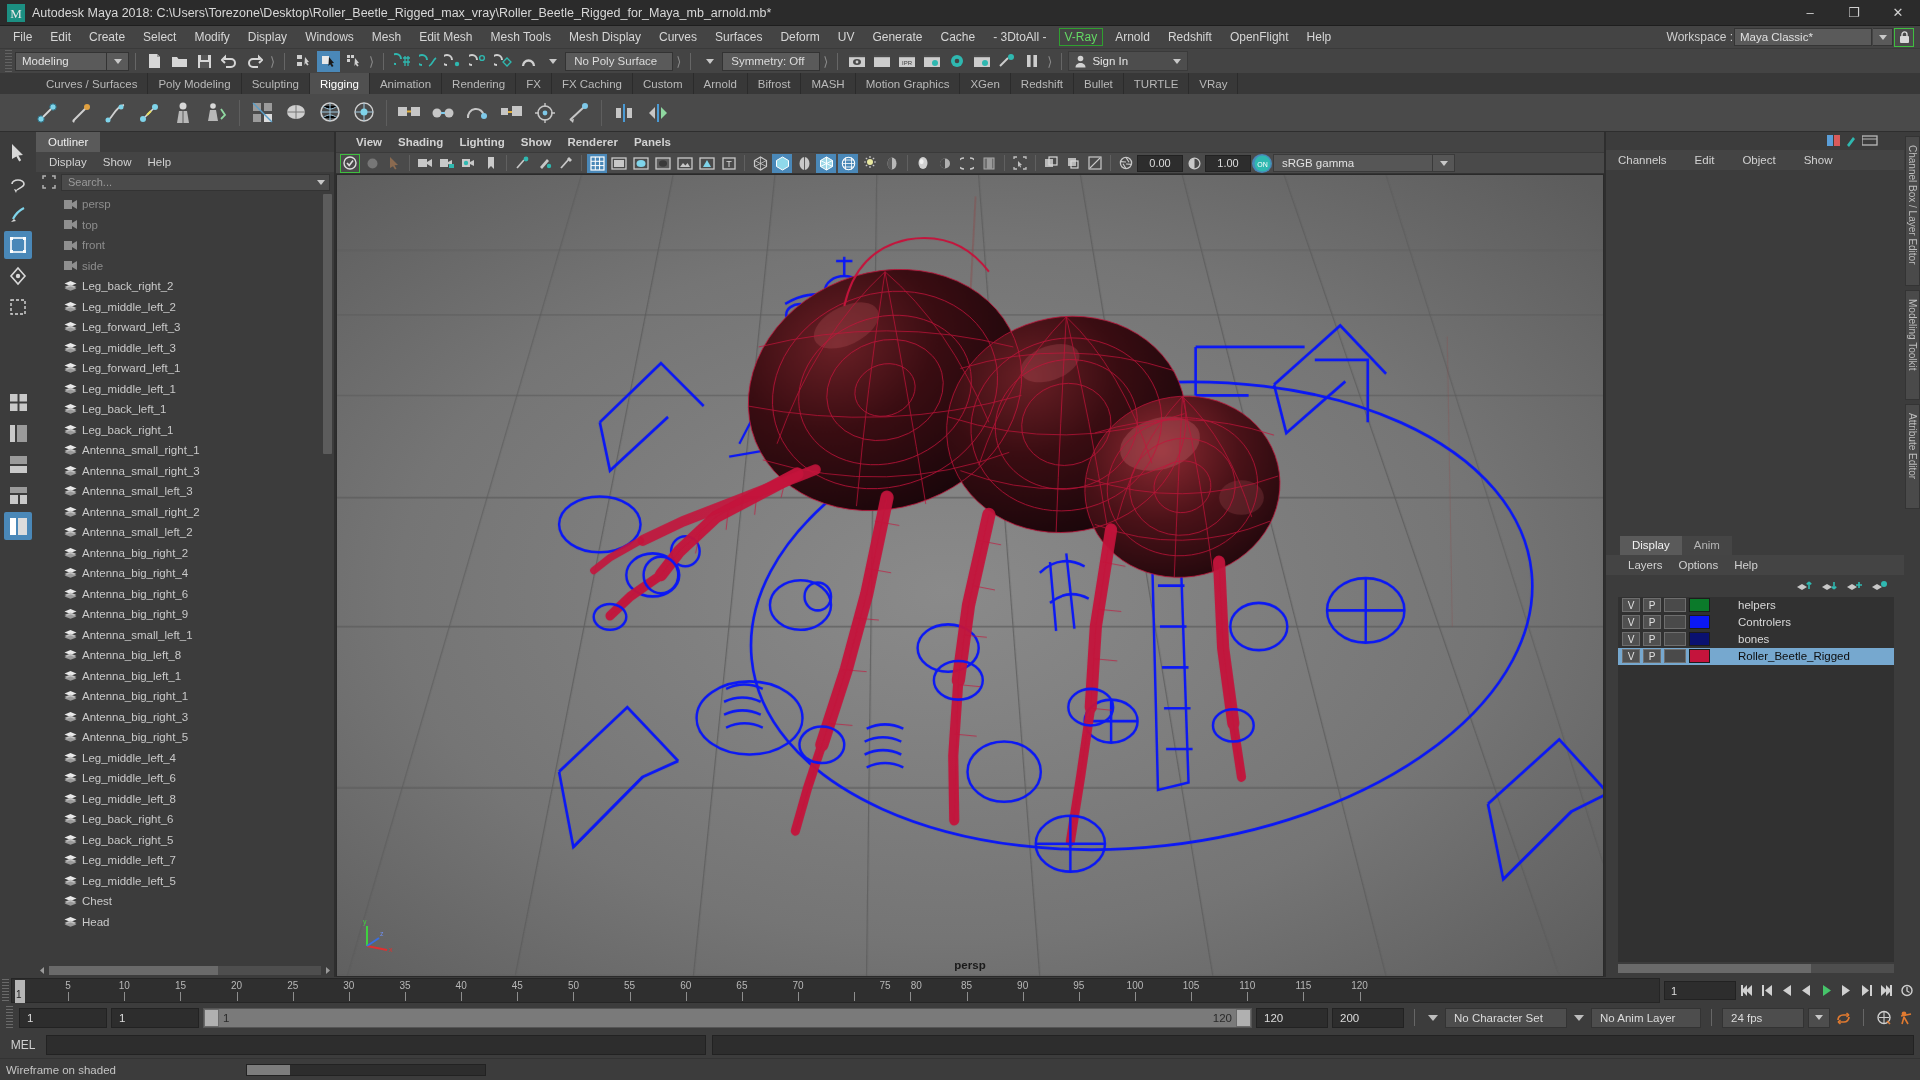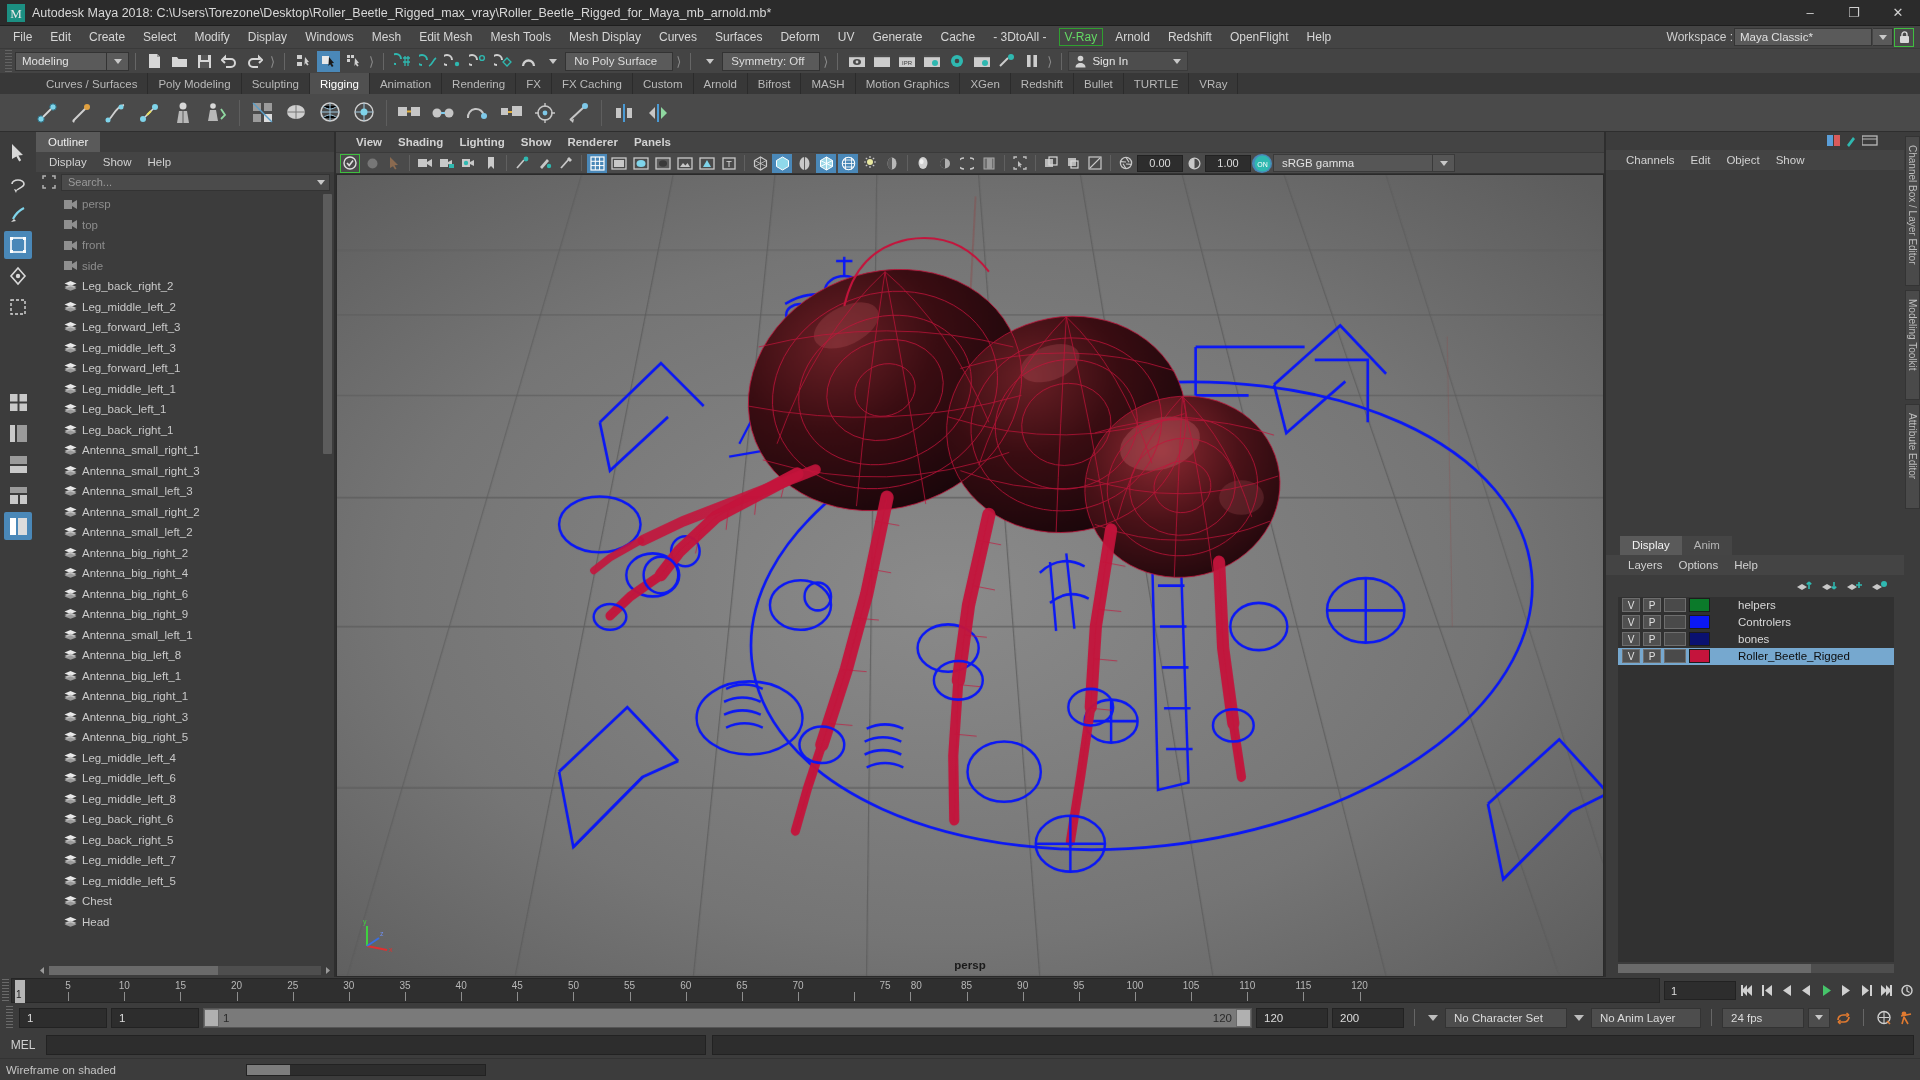--- a/index.html
+++ b/index.html
@@ -121,21 +121,21 @@
      border:1px solid #2a2a2a;}
   .vp-label { position:absolute; bottom:5px; left:50%; transform:translateX(-50%);
      font-size:11.5px; color:#1a1a1a; font-weight:bold;}
   .axis { position:absolute; left:22px; bottom:22px; width:40px; height:40px;}
 
   
   .rightcol { width:300px; flex:0 0 300px; display:flex; flex-direction:column; background:#3c3c3c;
      border-left:2px solid #2e2e2e;}
   .cb-hdr { height:18px; display:flex; align-items:center; justify-content:flex-end; gap:4px;
      padding-right:26px; background:#3c3c3c;}
-  .cb-menurow { height:20px; display:flex; align-items:center; background:#444; padding-left:12px;}
+  .cb-menurow { height:20px; display:flex; align-items:center; background:#444; padding-left:4px;gap:12px;}
   .cb-menu { font-size:11.5px; color:#d2d2d2; padding:1px 8px;}
   .cb-body { flex:1; background:#3c3c3c;}
   .lay-tabrow { height:19px; display:flex; align-items:stretch; background:#3c3c3c; padding-left:14px;}
   .lay-tab { font-size:11.5px; padding:0 12px; display:flex; align-items:center; color:#b4b4b4;
      background:#454545;}
   .lay-tab.active{background:#5a5a5a;color:#f2f2f2;}
   .lay-menurow { height:20px; display:flex; align-items:center; background:#444; padding-left:14px;}
   .lay-btnrow { height:22px; display:flex; align-items:center; justify-content:flex-end; gap:8px;
      padding-right:16px; background:#3c3c3c;}
   .lay-list { flex:1; background:#313131; margin:0 10px 0 12px; overflow:hidden;}

